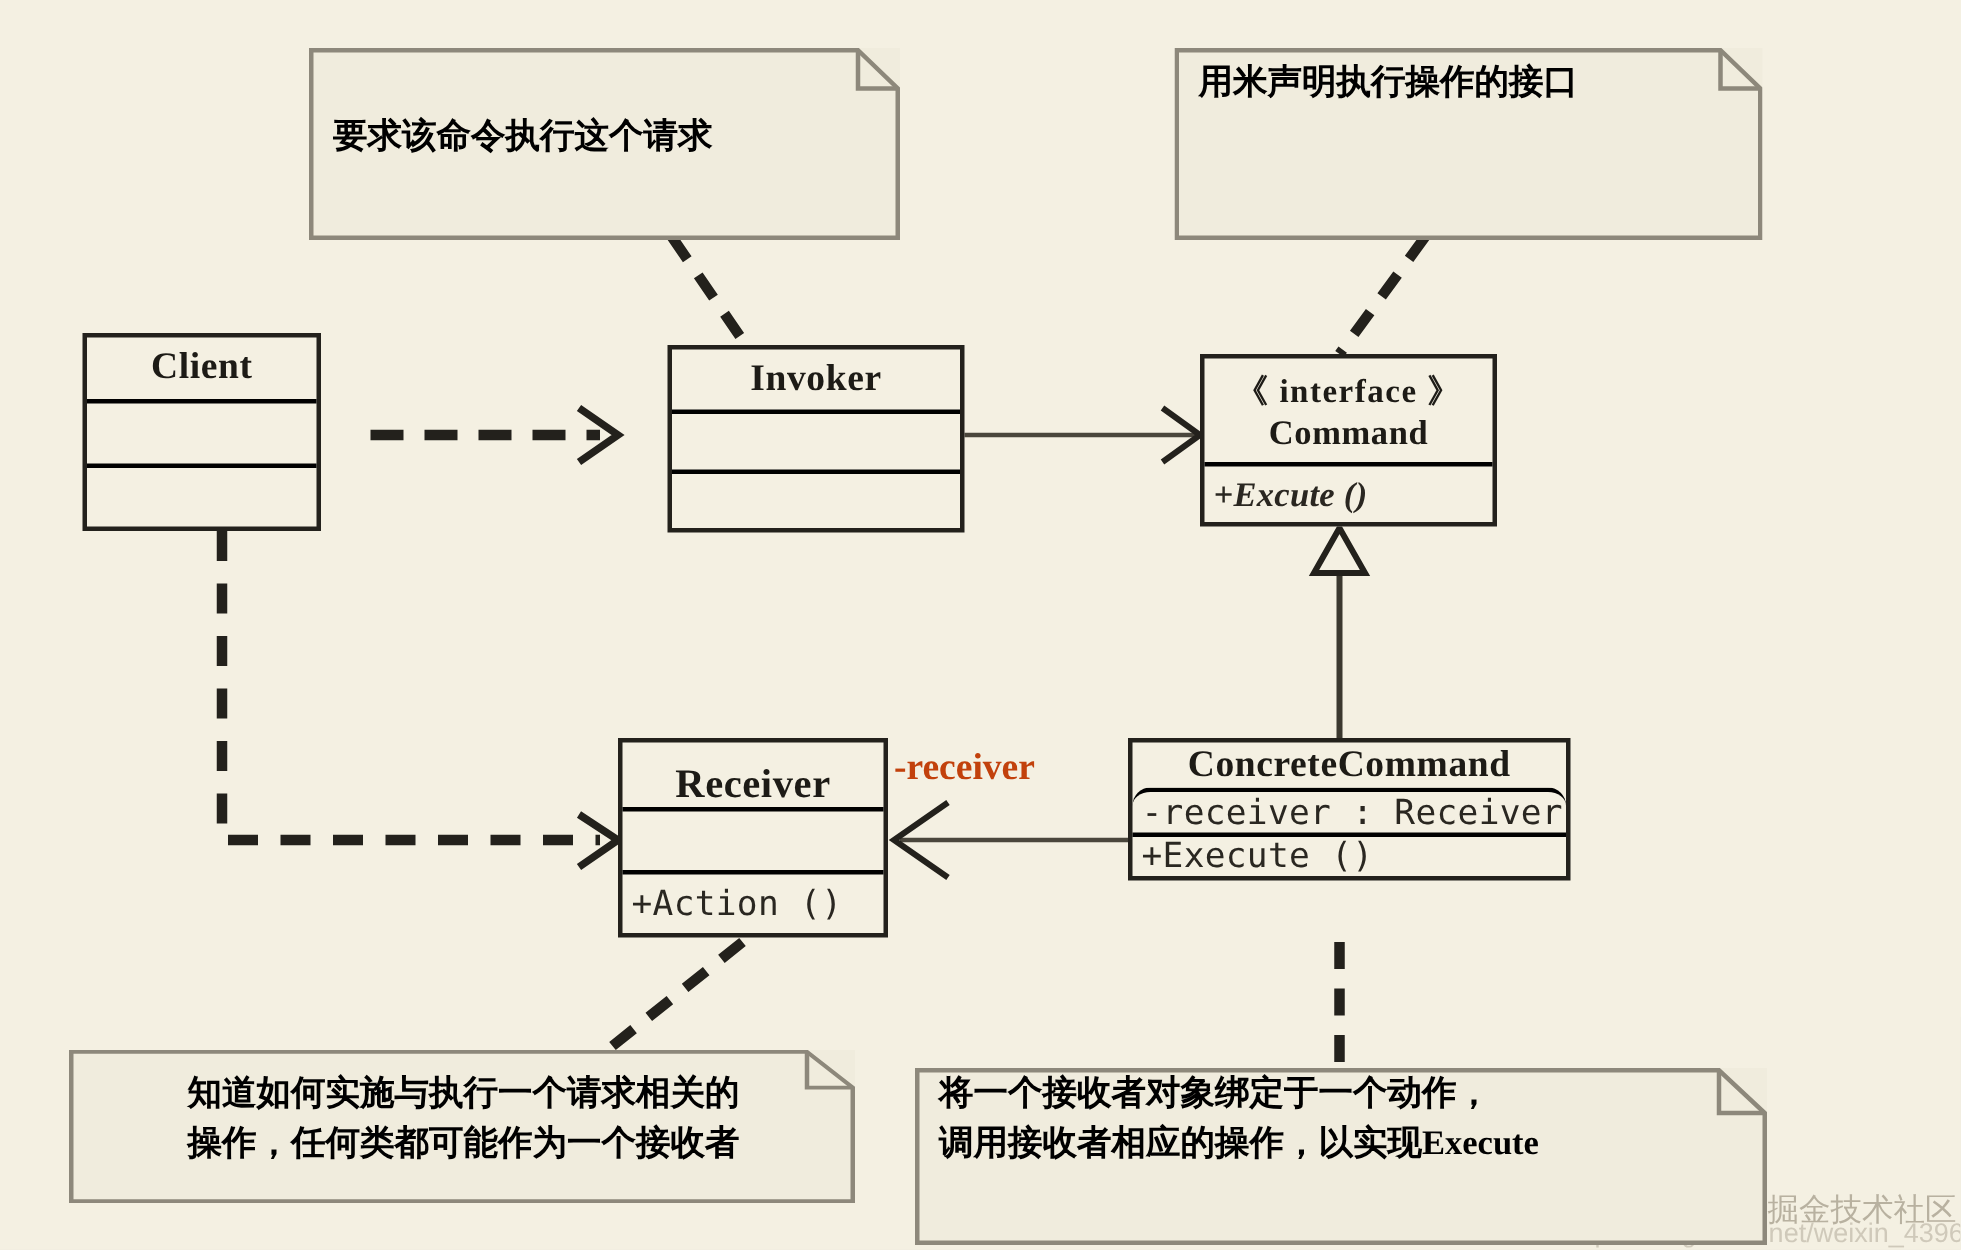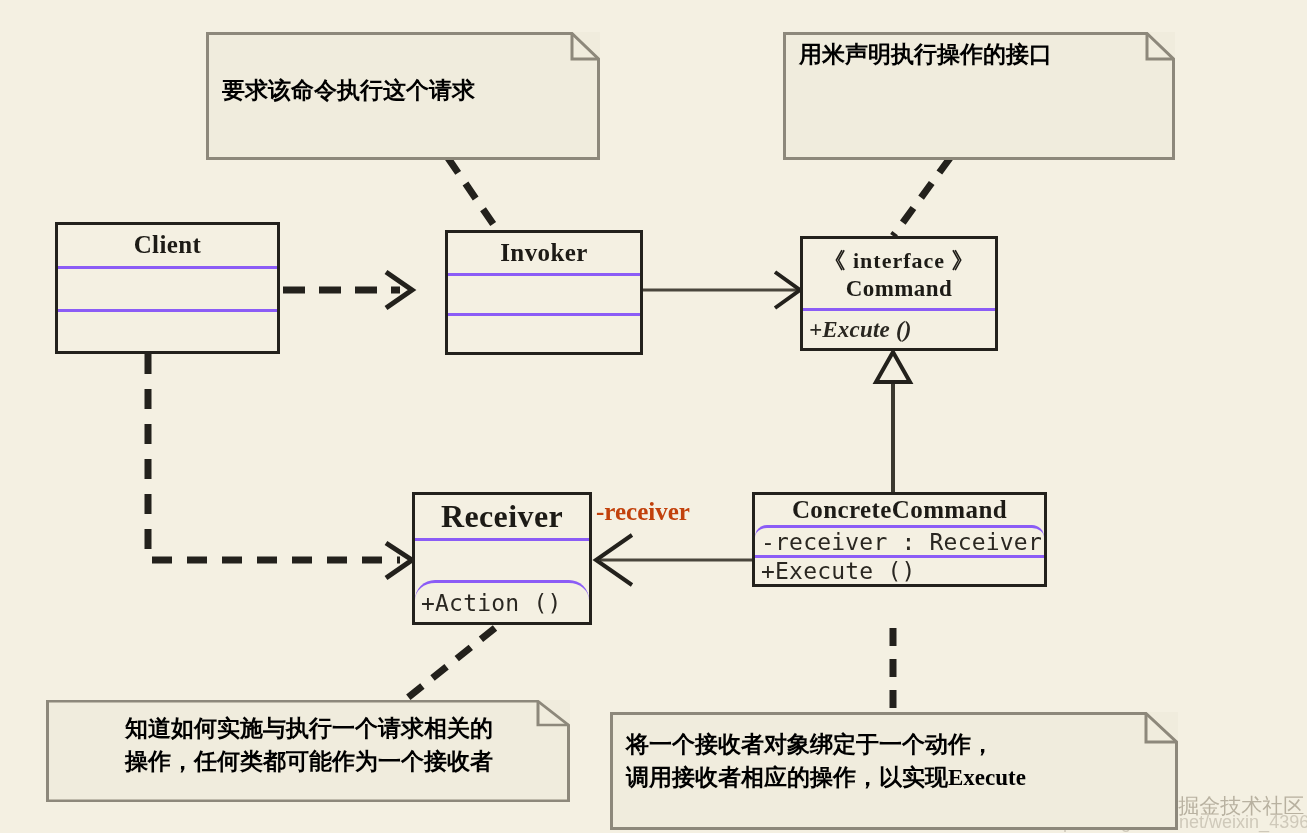--- a/index.html
+++ b/index.html
@@ -32,21 +32,21 @@
     background: #f4f0e2;
     display: flex;
     flex-direction: column;
   }
   .uml-row {
     box-sizing: border-box;
     display: flex;
     align-items: center;
   }
   .uml-row + .uml-row {
-    border-top: 3px solid #8b5cf6;
+    border-top: 3px solid #000000;
   }
   .uml-title {
     justify-content: center;
     font-weight: bold;
     color: #1d1b16;
     letter-spacing: 0.4px;
   }
   .uml-title .stereo {
     display: block;
     font-weight: bold;
@@ -190,25 +190,25 @@
     </svg>
     <span class="note-text" style="padding-top:12px;">知道如何实施与执行一个请求相关的
 操作，任何类都可能作为一个接收者</span>
   </div>
 
   <div class="uml-note" style="left:610px; top:712px; width:568px; height:118px; font-size:23px;">
     <svg class="note-frame" viewBox="0 0 568 118" preserveAspectRatio="none">
       <path d="M1.5,1.5 H536 L566.5,30 V116.5 H1.5 Z" fill="#f0ecdd" stroke="#8d887b" stroke-width="3"></path>
       <path d="M536,1.5 V30 H566.5" fill="none" stroke="#8d887b" stroke-width="3"></path>
     </svg>
-    <span class="note-text" style="padding-top:16px;">将一个接收者对象绑定于一个动作，
+    <span class="note-text" style="padding-top:0;">将一个接收者对象绑定于一个动作，
 调用接收者相应的操作，以实现Execute</span>
   </div>
 
-  <div class="uml-class" style="left:55px; top:222px; width:225px; height:132px;">
+  <div class="uml-class" style="left:55px; top:222px; width:159px; height:132px;">
     <div class="uml-row uml-title" style="height:42px; font-size:25px;">
       <span class="cname">Client</span>
     </div>
     <div class="uml-row uml-member uml-empty" style="height:44px; font-size:22px;"></div>
     <div class="uml-row uml-member uml-empty" style="height:43px; font-size:22px;"></div>
   </div>
 
   <div class="uml-class" style="left:413px; top:230px; width:198px; height:125px;margin-left:32px;">
     <div class="uml-row uml-title" style="height:42px; font-size:25px;">
       <span class="cname">Invoker</span>
@@ -219,25 +219,25 @@
 
   <div class="uml-class" style="left:800px; top:236px; width:198px; height:115px;">
     <div class="uml-row uml-title" style="height:71px; font-size:22px; flex-direction:column; justify-content:center;">
       <span class="stereo" style="font-size:22px;">《 interface 》</span>
       <span class="cname" style="font-size:23px;">Command</span>
     </div>
     <div class="uml-row uml-member italic" style="height:41px; font-size:23px;">+Excute ()</div>
   </div>
 
   <div class="uml-class" style="left:412px; top:492px; width:180px; height:133px;">
-    <div class="uml-row uml-title" style="height:43px; font-size:32px;">
+    <div class="uml-row uml-title" style="height:43px; font-size:27px;align-items:flex-end;">
       <span class="cname">Receiver</span>
     </div>
     <div class="uml-row uml-member uml-empty" style="height:42px; font-size:22px;"></div>
-    <div class="uml-row uml-member" style="height:42px; font-size:23px;border-radius:20px;">+Action ()</div>
+    <div class="uml-row uml-member" style="height:42px; font-size:23px;">+Action ()</div>
   </div>
 
   <div class="uml-class" style="left:752px; top:492px; width:295px; height:95px;">
     <div class="uml-row uml-title" style="height:44px; font-size:25px;">
       <span class="cname">ConcreteCommand</span>
     </div>
     <div class="uml-row uml-member" style="height:41px; font-size:23px;border-radius:12px;">-receiver : Receiver</div>
     <div class="uml-row uml-member" style="height:41px; font-size:23px;">+Execute ()</div>
   </div>
 

